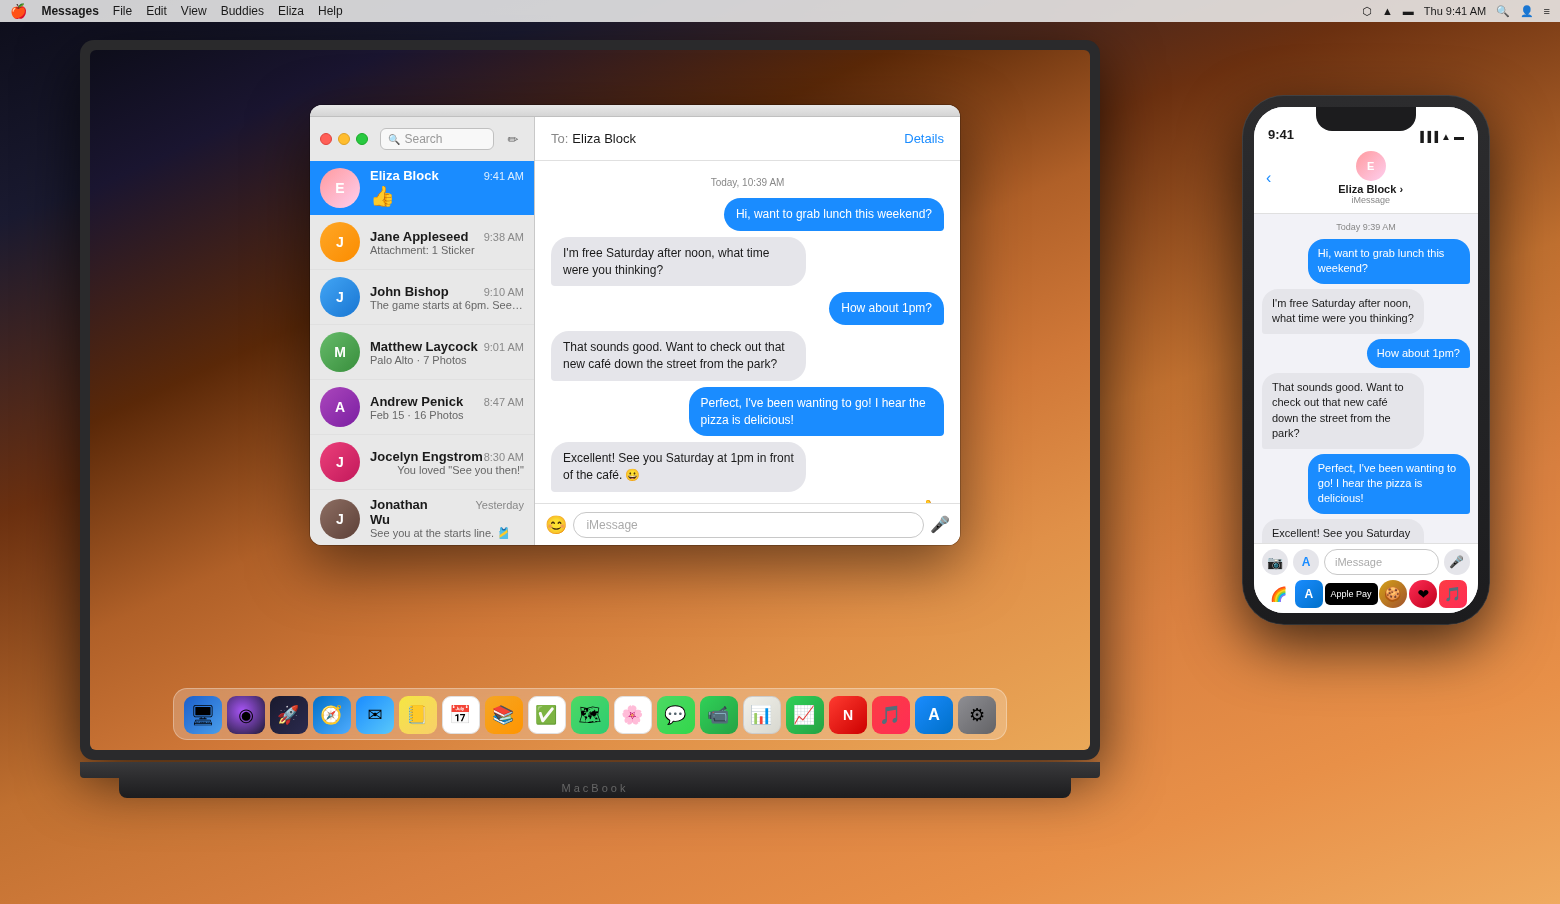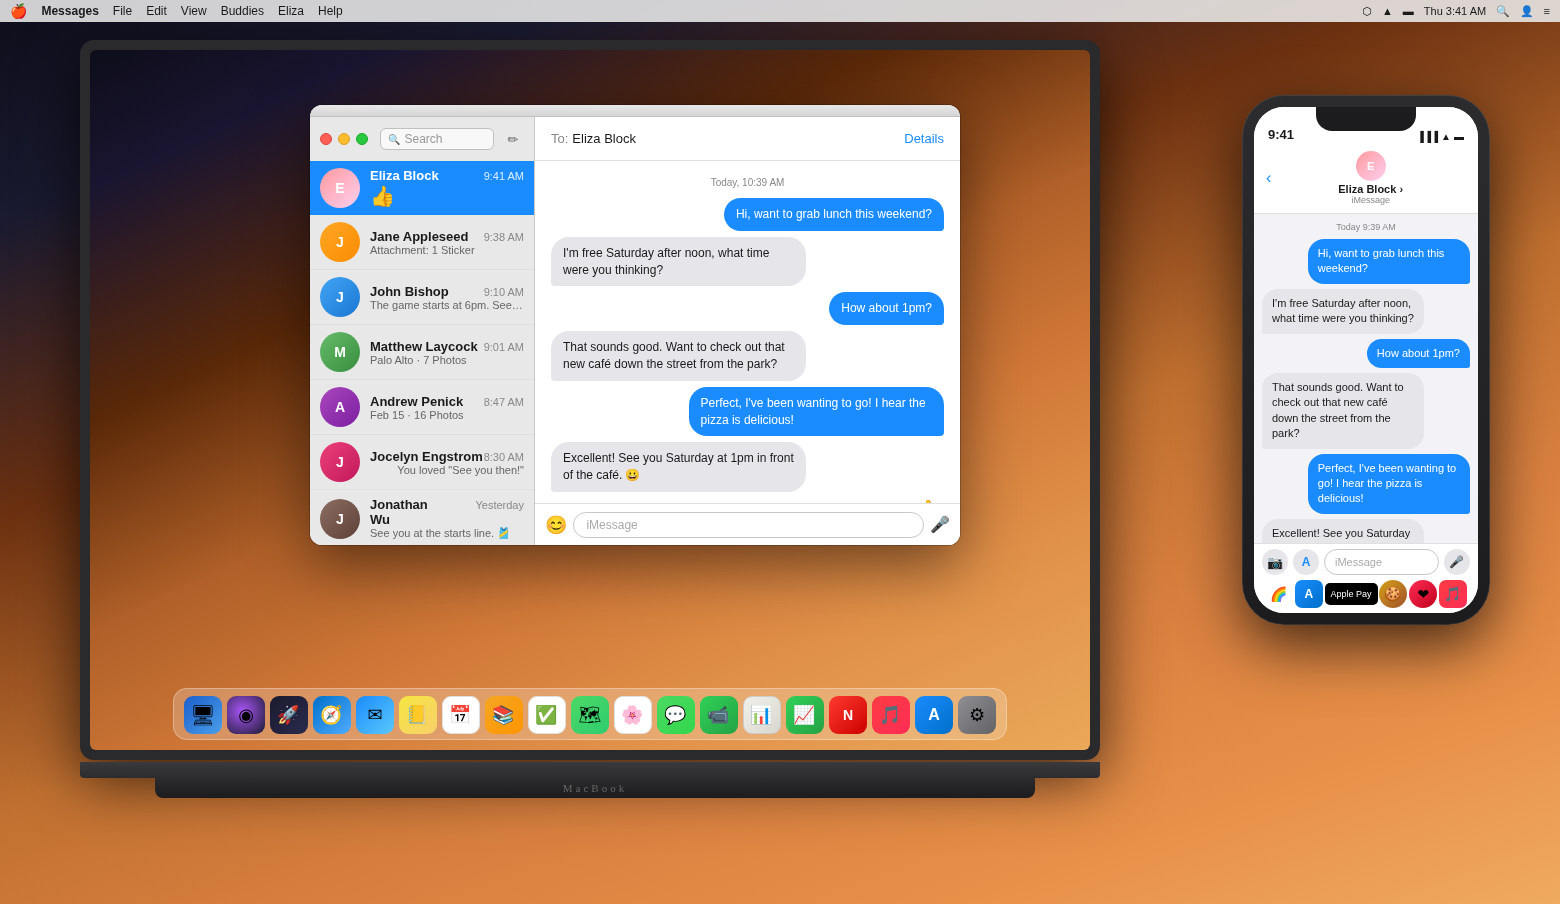--- a/index.html
+++ b/index.html
@@ -25,21 +25,21 @@
     <span style="cursor:pointer;">Edit</span>
     <span style="cursor:pointer;">View</span>
     <span style="cursor:pointer;">Buddies</span>
     <span style="cursor:pointer;">Eliza</span>
     <span style="cursor:pointer;">Help</span>
   </div>
   <div style="margin-left:auto;display:flex;align-items:center;gap:10px;font-size:11px;color:#1a1a1a;">
     <span style="cursor:pointer;">⬡</span>
     <span style="cursor:pointer;">▲</span>
     <span>▬</span>
-    <span>Thu 3:41 AM</span>
+    <span>Thu 9:41 AM</span>
     <span style="cursor:pointer;">🔍</span>
     <span style="cursor:pointer;">👤</span>
     <span style="cursor:pointer;">≡</span>
   </div>
 </div>
 
 <div style="position:absolute;left:80px;top:40px;width:1030px;height:800px;">
 
   <div style="position:absolute;top:0;left:0;width:1020px;height:720px;background:#2a2a2c;border-radius:14px;padding:10px;box-shadow:0 20px 60px rgba(0,0,0,0.7);">
     <div style="width:100%;height:100%;background:linear-gradient(155deg,#0d0d1a 0%,#1a1530 12%,#5a2808 32%,#b06028 50%,#d07838 65%,#e09048 80%,#eaa858 100%);border-radius:6px;overflow:hidden;position:relative;">
@@ -222,21 +222,21 @@
         <div style="width:38px;height:38px;border-radius:9px;background:linear-gradient(135deg,#ff3b30,#cc0000);display:flex;align-items:center;justify-content:center;font-size:14px;font-weight:900;color:white;cursor:pointer;">N</div>
         <div style="width:38px;height:38px;border-radius:9px;background:linear-gradient(135deg,#fc3c44,#ff2d55);display:flex;align-items:center;justify-content:center;font-size:18px;cursor:pointer;">🎵</div>
         <div style="width:38px;height:38px;border-radius:9px;background:linear-gradient(135deg,#1a8cff,#0070c9);display:flex;align-items:center;justify-content:center;font-size:16px;font-weight:700;color:white;cursor:pointer;">A</div>
         <div style="width:38px;height:38px;border-radius:9px;background:linear-gradient(135deg,#8e8e93,#636366);display:flex;align-items:center;justify-content:center;font-size:18px;cursor:pointer;">⚙</div>
       </div>
 
     </div>
   </div>
 
   <div style="position:absolute;top:722px;left:0;width:1020px;height:16px;background:linear-gradient(180deg,#3a3a3c,#2c2c2e);border-radius:0 0 4px 4px;"></div>
-  <div style="position:absolute;top:738px;left:50%;transform:translateX(-50%);width:880px;height:20px;background:linear-gradient(180deg,#2c2c2e,#1c1c1e);border-radius:0 0 8px 8px;display:flex;align-items:center;justify-content:center;font-family:Liberation Serif, serif;">
+  <div style="position:absolute;top:738px;left:50%;transform:translateX(-50%);width:952px;height:20px;background:linear-gradient(180deg,#2c2c2e,#1c1c1e);border-radius:0 0 8px 8px;display:flex;align-items:center;justify-content:center;">
     <span style="font-size:11px;color:#666;letter-spacing:3px;">MacBook</span>
   </div>
 </div>
 
 <div style="position:absolute;right:70px;top:95px;width:248px;height:530px;">
   <div style="width:100%;height:100%;background:linear-gradient(180deg,#2c2c2e,#1c1c1e);border-radius:42px;padding:12px;box-shadow:0 20px 60px rgba(0,0,0,0.7),inset 0 0 0 1px rgba(255,255,255,0.1);position:relative;">
 
     <div style="position:absolute;top:12px;left:50%;transform:translateX(-50%);width:100px;height:24px;background:#1c1c1e;border-radius:0 0 16px 16px;z-index:10;"></div>
 
     <div style="width:100%;height:100%;background:#f2f2f7;border-radius:30px;overflow:hidden;display:flex;flex-direction:column;">

